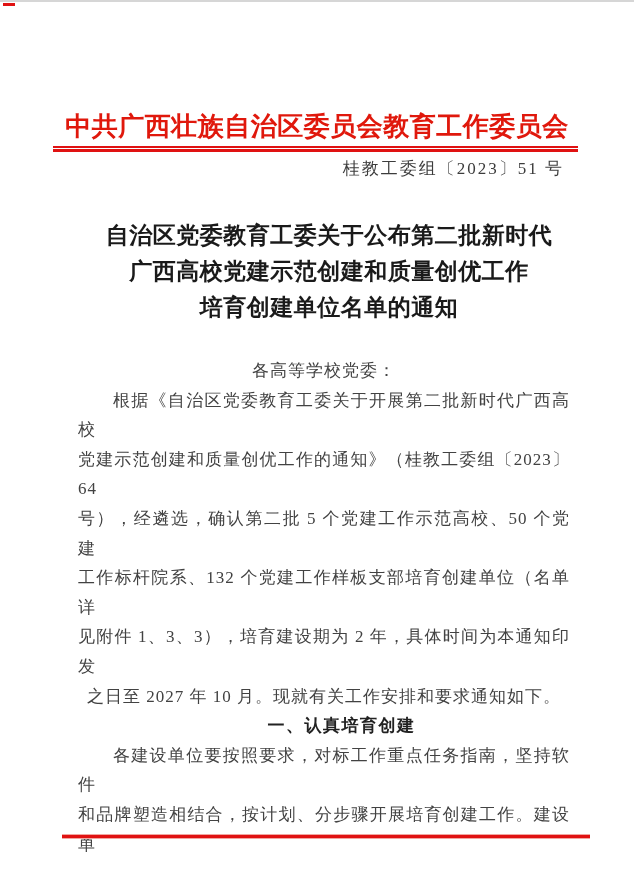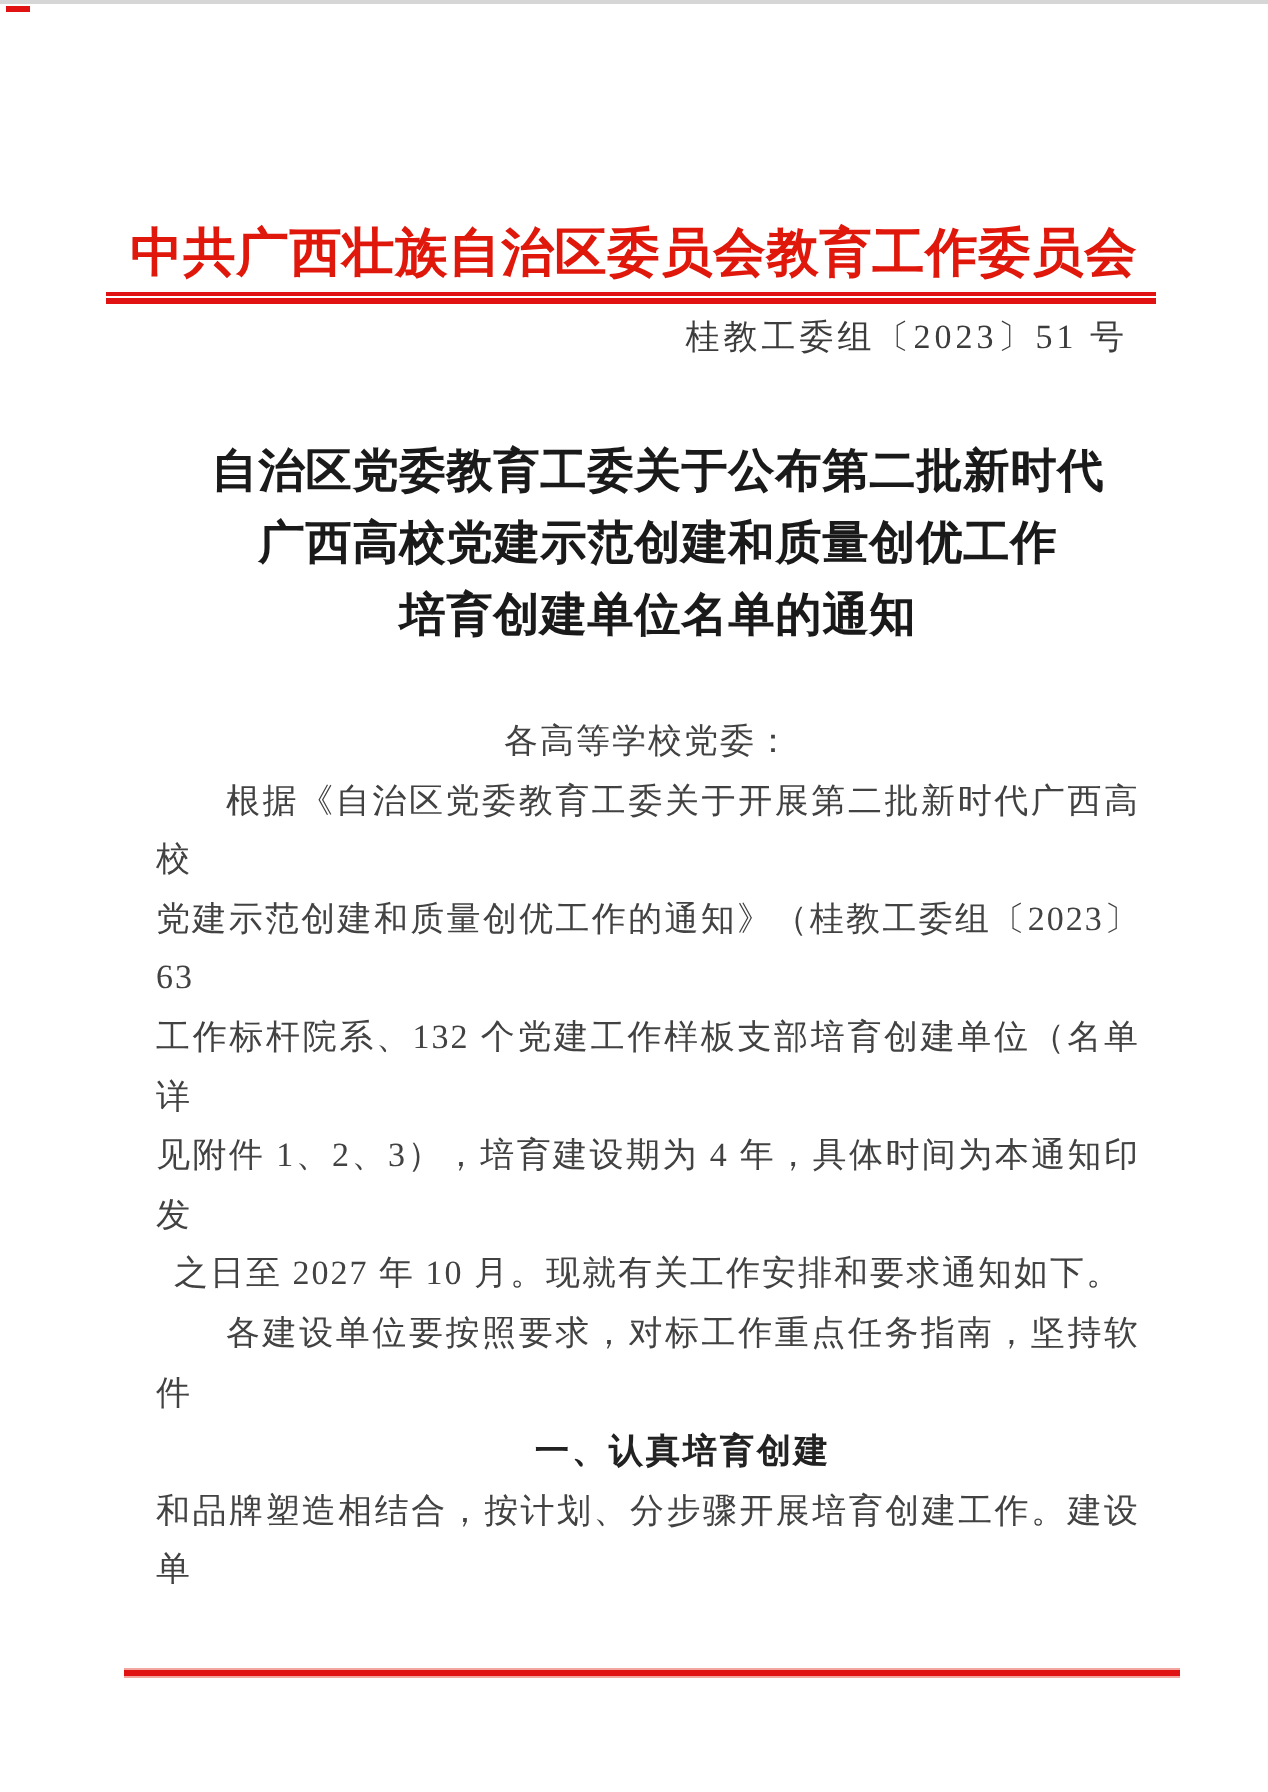--- a/index.html
+++ b/index.html
@@ -144,24 +144,25 @@
 
   <div class="doc-title">
     <div>自治区党委教育工委关于公布第二批新时代</div>
     <div>广西高校党建示范创建和质量创优工作</div>
     <div>培育创建单位名单的通知</div>
   </div>
 
   <div class="body-block" id="body-lines">
       <div class="body-line">各高等学校党委：</div>
       <div class="body-line indent justify">根据《自治区党委教育工委关于开展第二批新时代广西高校</div>
-      <div class="body-line justify">党建示范创建和质量创优工作的通知》（桂教工委组〔2023〕63</div>
+      <div class="body-line justify">党建示范创建和质量创优工作的通知》（桂教工委组〔2023〕64</div>
+      <div class="body-line justify">号），经遴选，确认第二批 5 个党建工作示范高校、50 个党建</div>
       <div class="body-line justify">工作标杆院系、132 个党建工作样板支部培育创建单位（名单详</div>
-      <div class="body-line justify">见附件 1、2、3），培育建设期为 4 年，具体时间为本通知印发</div>
+      <div class="body-line justify">见附件 1、3、3），培育建设期为 2 年，具体时间为本通知印发</div>
       <div class="body-line">之日至 2027 年 10 月。现就有关工作安排和要求通知如下。</div>
+      <div class="body-line indent heading">一、认真培育创建</div>
       <div class="body-line indent justify">各建设单位要按照要求，对标工作重点任务指南，坚持软件</div>
-      <div class="body-line indent heading">一、认真培育创建</div>
       <div class="body-line justify">和品牌塑造相结合，按计划、分步骤开展培育创建工作。建设单</div>
     </div>
 
   <div class="bottom-line"></div>
 
 </div>
 
 </body></html>

